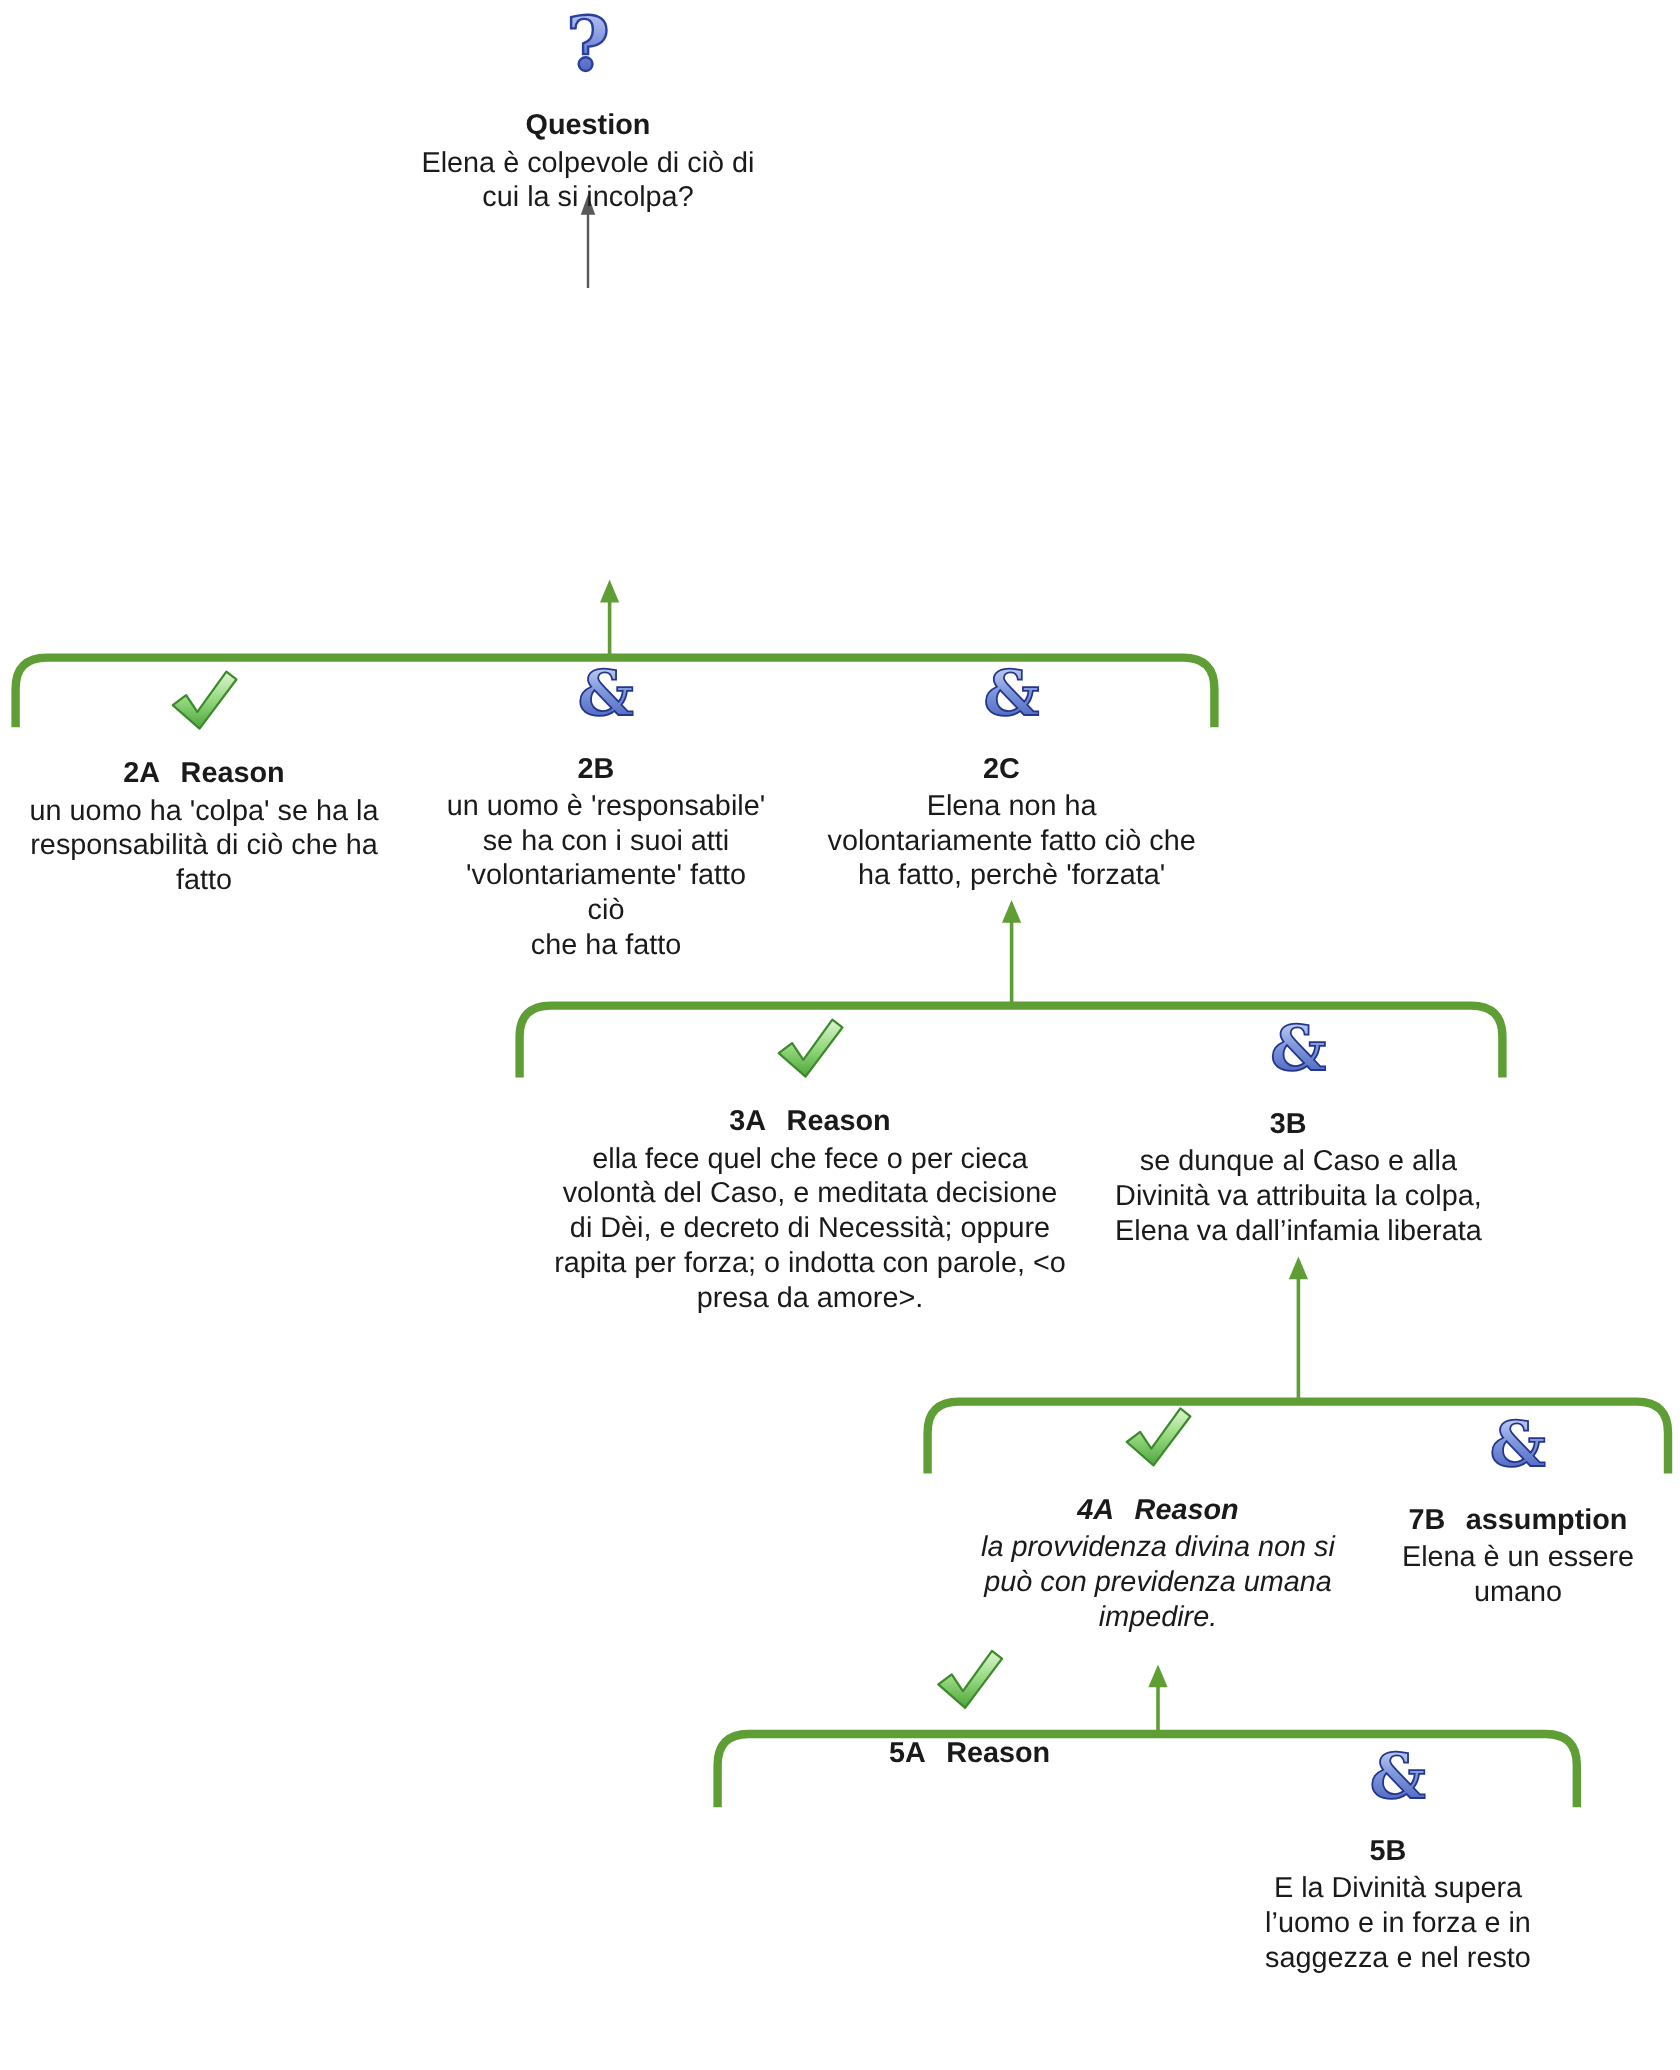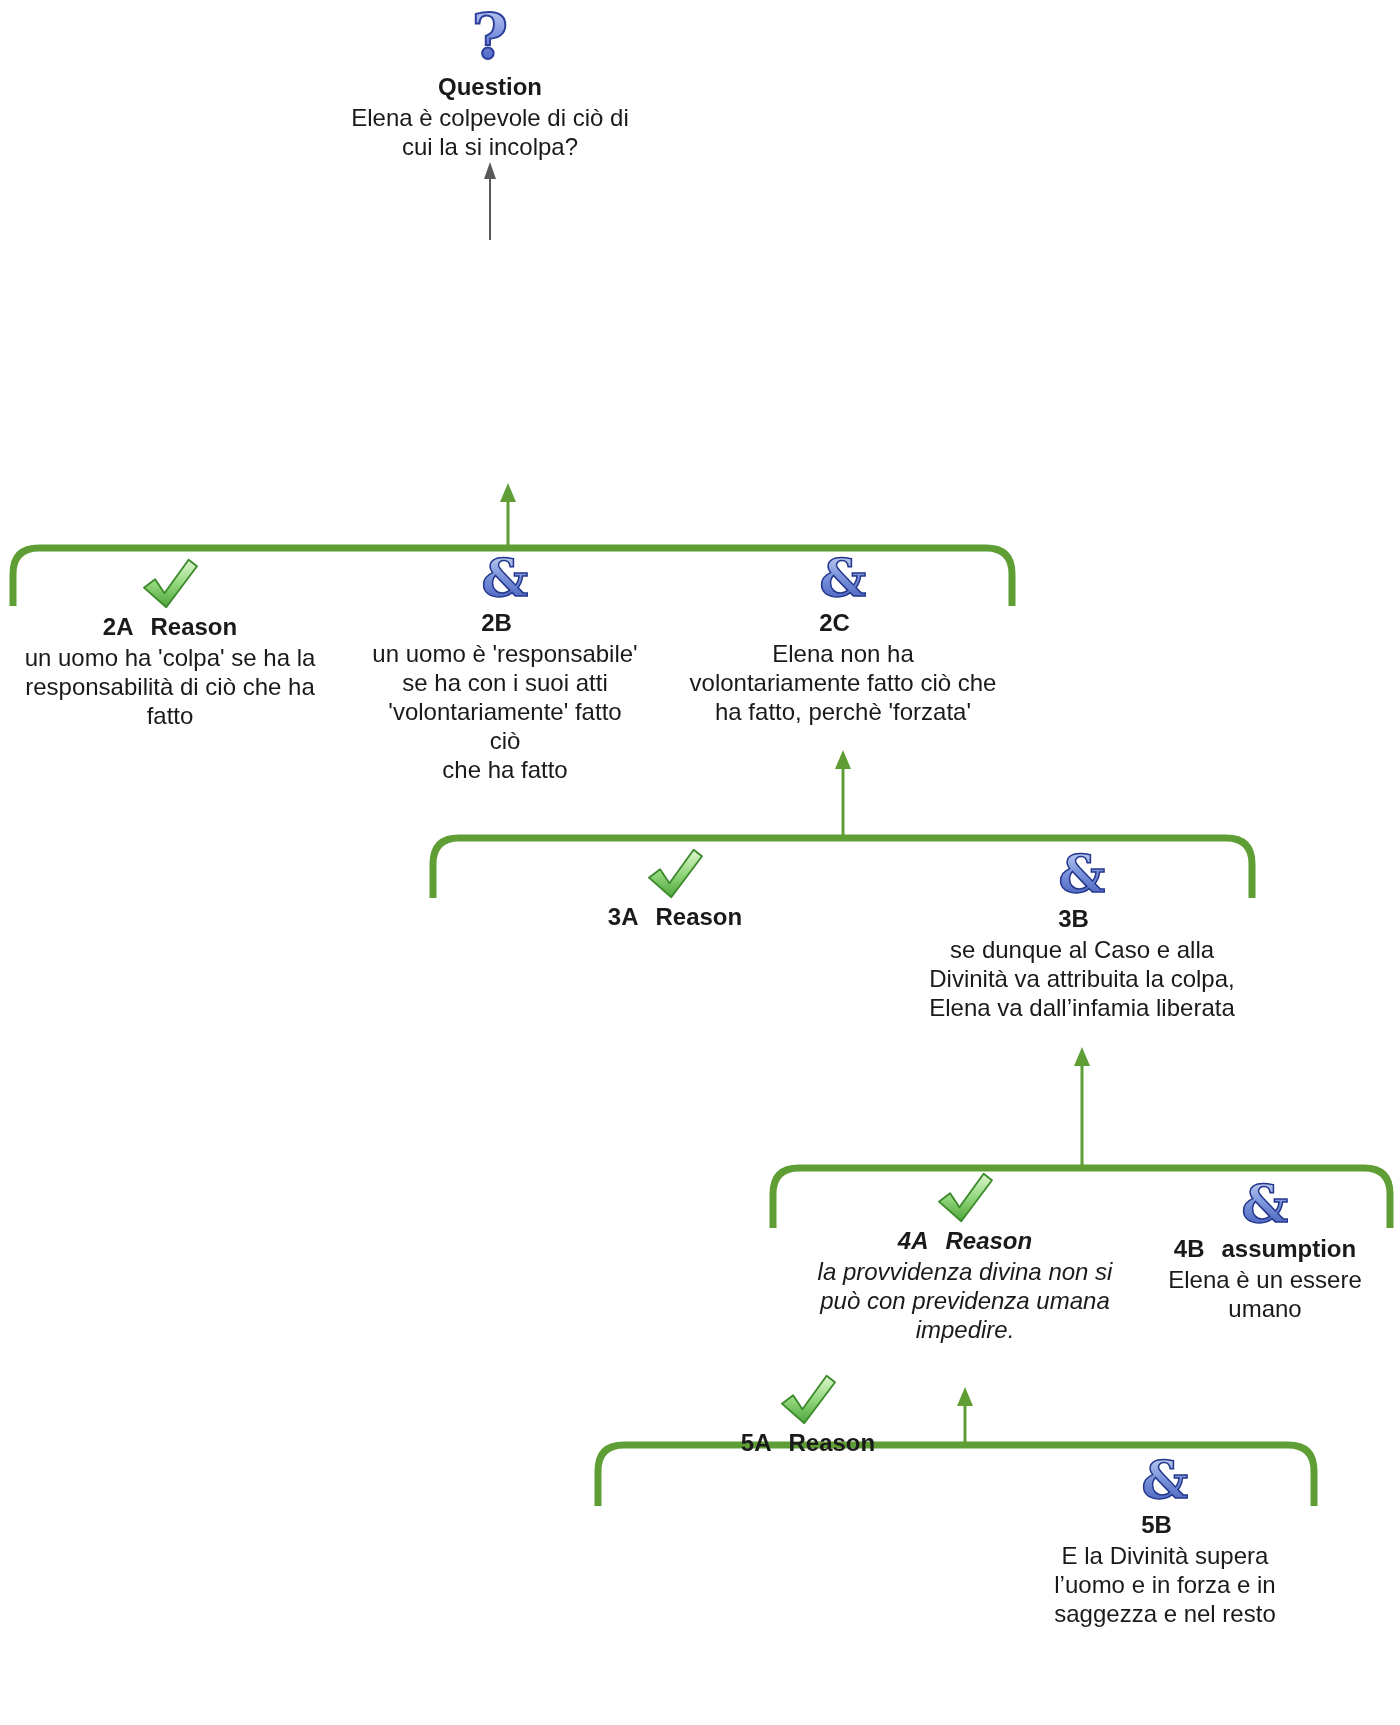--- a/index.html
+++ b/index.html
@@ -3,21 +3,21 @@
 <meta charset="utf-8">
 <style>
   html,body{margin:0;padding:0;background:#ffffff;}
   #canvas{
     position:relative;width:1400px;height:1725px;background:#ffffff;overflow:hidden;
     font-family:"Liberation Sans", sans-serif;color:#1a1a1a;
   }
   #connector-layer{position:absolute;left:0;top:0;pointer-events:none;}
   .node{position:absolute;display:flex;flex-direction:column;align-items:center;text-align:center;}
   .icon{display:block;margin:0 auto;}
-  .node-heading{font-weight:bold;font-size:24px;line-height:30px;white-space:nowrap;margin-top:2px;}
+  .node-heading{font-weight:bold;font-size:24px;line-height:30px;white-space:nowrap;margin-top:20px;}
   .node-heading .num{margin-right:17px;}
   .node-heading .num:empty{margin-right:0;}
   .node-body{font-size:24px;line-height:29px;white-space:pre-line;margin-top:1px;}
 
   
   .pos-question{left:340px;top:6px;width:300px;}
   .pos-1a{left:380px;top:252px;width:220px;}
   .pos-2a{left:10px;top:556px;width:320px;}
   .pos-2b{left:370px;top:550px;width:270px;}
   .pos-2c{left:666px;top:550px;width:354px;}
@@ -126,20 +126,25 @@
     <div class="node-body">Elena non ha
 volontariamente fatto ciò che
 ha fatto, perchè 'forzata'</div>
   </div>
 
   <div class="node pos-3a">
     <svg class="icon" width="60" height="54" viewBox="0 0 64 58">
       <path d="M4 34 L16 25 L26 40 L52 4 L61 11 L28 55 Z" fill="url(#gg)" stroke="#3c8a2c" stroke-width="2" stroke-linejoin="round"></path>
     </svg>
     <div class="node-heading"><span class="num">3A</span><span>Reason</span></div>
+    <div class="node-body">ella fece quel che fece o per cieca
+volontà del Caso, e meditata decisione
+di Dèi, e decreto di Necessità; oppure
+rapita per forza; o indotta con parole, &lt;o
+presa da amore&gt;.</div>
   </div>
 
   <div class="node pos-3b">
     <svg class="icon" width="46" height="56" viewBox="0 0 46 56">
       <text x="23" y="46" text-anchor="middle" font-family="DejaVu Serif, serif" font-size="52" font-weight="bold" fill="url(#bg)" stroke="#23368c" stroke-width="1.5">&amp;</text>
     </svg>
     <div class="node-heading"><span class="num">3B</span><span></span></div>
     <div class="node-body">se dunque al Caso e alla
 Divinità va attribuita la colpa,
 Elena va dall’infamia liberata</div>
@@ -152,21 +157,21 @@
     <div class="node-heading"><span class="num">4A</span><span>Reason</span></div>
     <div class="node-body">la provvidenza divina non si
 può con previdenza umana
 impedire.</div>
   </div>
 
   <div class="node pos-4b">
     <svg class="icon" width="46" height="56" viewBox="0 0 46 56">
       <text x="23" y="46" text-anchor="middle" font-family="DejaVu Serif, serif" font-size="52" font-weight="bold" fill="url(#bg)" stroke="#23368c" stroke-width="1.5">&amp;</text>
     </svg>
-    <div class="node-heading"><span class="num">4B</span><span>assumption</span></div>
+    <div class="node-heading"><span class="num">7B</span><span>assumption</span></div>
     <div class="node-body">Elena è un essere
 umano</div>
   </div>
 
   <div class="node pos-5a">
     <svg class="icon" width="60" height="54" viewBox="0 0 64 58">
       <path d="M4 34 L16 25 L26 40 L52 4 L61 11 L28 55 Z" fill="url(#gg)" stroke="#3c8a2c" stroke-width="2" stroke-linejoin="round"></path>
     </svg>
     <div class="node-heading"><span class="num">5A</span><span>Reason</span></div>
   </div>

